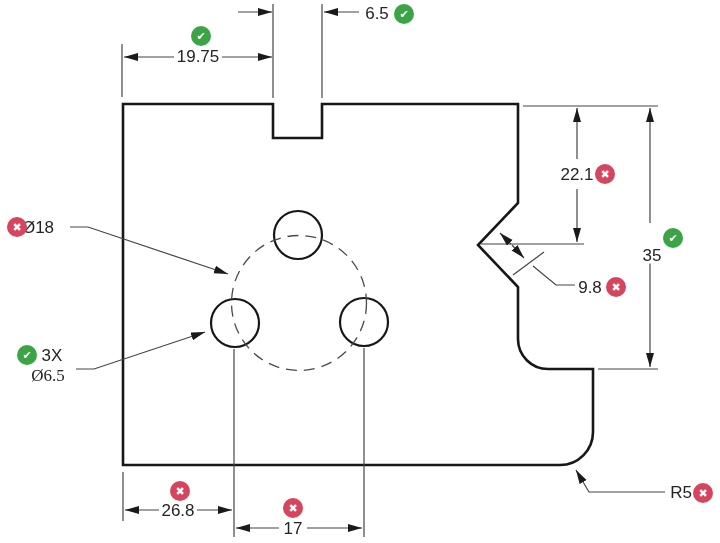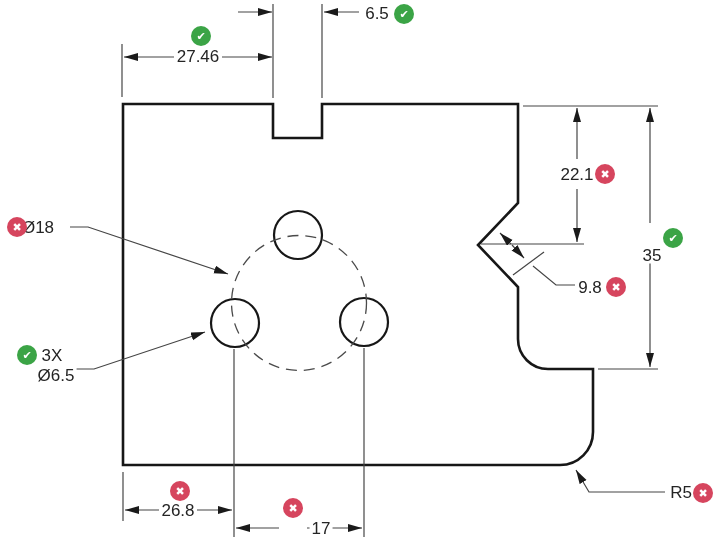--- a/index.html
+++ b/index.html
@@ -86,29 +86,29 @@
 
     <g>
       <polyline class="thin" points="70,227 88,227 228,274" marker-end="url(#arr)"></polyline>
       <polyline class="thin" points="76,369 94,369 205,332" marker-end="url(#arr)"></polyline>
       <polyline class="thin" points="665,492 589,492 576,470" marker-end="url(#arr)"></polyline>
       <polyline class="thin" points="533,266 556,285 575,285"></polyline>
     </g>
   </svg>
 
   <div class="lbl" style="left:377px; top:13px;">6.5</div>
-  <div class="lbl" style="left:198px; top:56px;">27.46</div>
+  <div class="lbl" style="left:198px; top:56px;">19.75</div>
   <div class="lbl" style="left:577px; top:174px;">22.1</div>
   <div class="lbl" style="left:652px; top:238px;margin-top:17px;">35</div>
   <div class="lbl" style="left:590px; top:287px;">9.8</div>
   <div class="lbl" style="left:38px;  top:227px;">Ø18</div>
   <div class="lbl" style="left:52px;  top:355px;">3X</div>
-  <div class="lbl" style="left:56px;  top:375px;">Ø6.5</div>
+  <div class="lbl" style="left:48px;  top:375px;font-family:Liberation Serif, serif;">Ø6.5</div>
   <div class="lbl" style="left:178px; top:510px;">26.8</div>
-  <div class="lbl" style="left:293px; top:528px;margin-left:28px;">17</div>
+  <div class="lbl" style="left:293px; top:528px;">17</div>
   <div class="lbl" style="left:681px; top:492px;">R5</div>
 
   <div class="badge" style="left:404px; top:14px;" data-status="pass">✔</div>
   <div class="badge" style="left:201px; top:36px;" data-status="pass">✔</div>
   <div class="badge" style="left:605px; top:174px;" data-status="fail">✖</div>
   <div class="badge" style="left:673px; top:238px;" data-status="pass">✔</div>
   <div class="badge" style="left:616px; top:287px;" data-status="fail">✖</div>
   <div class="badge" style="left:17px;  top:227px;" data-status="fail">✖</div>
   <div class="badge" style="left:27px;  top:355px;" data-status="pass">✔</div>
   <div class="badge" style="left:180px; top:491px;" data-status="fail">✖</div>

